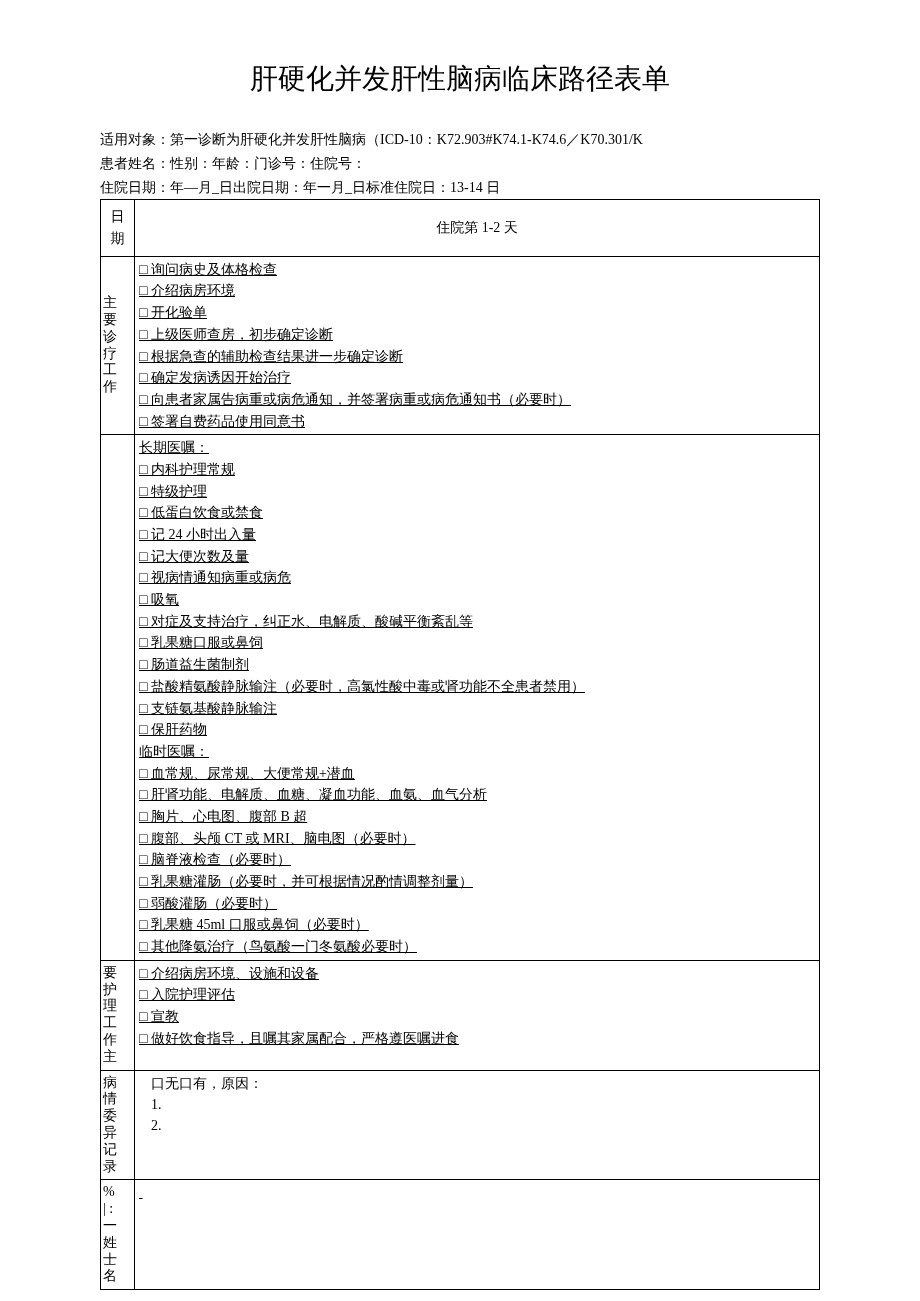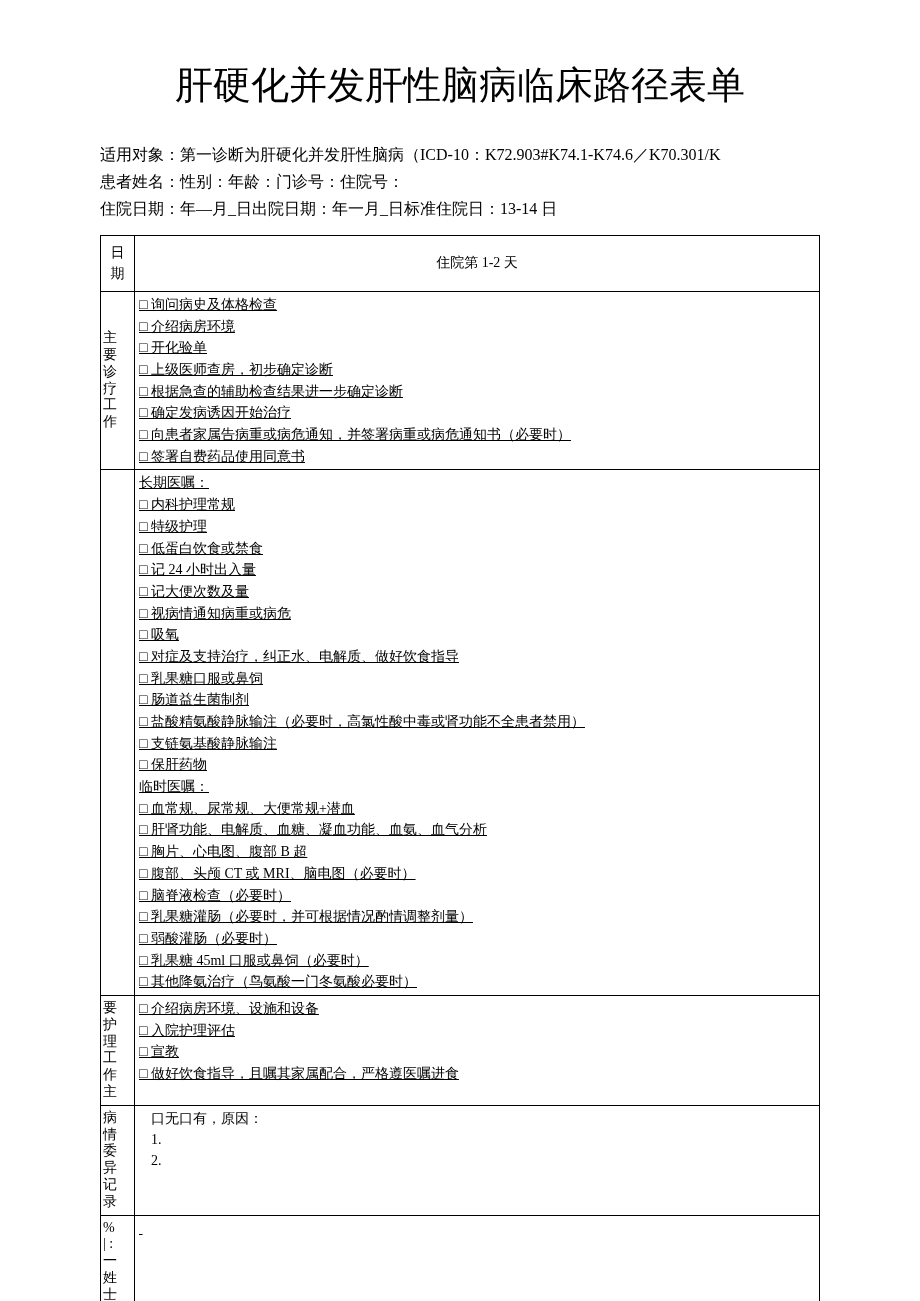--- a/index.html
+++ b/index.html
@@ -8,28 +8,27 @@
     background: #fff;
     color: #000;
     margin: 0;
     padding: 40px 100px;
     width: 920px;
     box-sizing: border-box;
   }
   h1 {
     font-family: "SimHei", "黑体", sans-serif;
     text-align: center;
-    font-size: 38px;
+    font-size: 28px;
     font-weight: normal;
     margin: 20px 0 30px 0;
   }
   .meta-lines {
-    font-size: 16px;
+    font-size: 14px;
     line-height: 1.7;
-    margin-bottom: 12px;
   }
   .indent {
     margin-left: 70px;
   }
   table {
     border-collapse: collapse;
     width: 100%;
     table-layout: fixed;
   }
   td, th {
@@ -128,21 +127,21 @@
     <td class="content-cell">
       <div class="sub-hdr">长期医嘱：</div>
       <ul class="check-list" id="long-orders-list">
             <li>内科护理常规</li>
             <li>特级护理</li>
             <li>低蛋白饮食或禁食</li>
             <li>记 24 小时出入量</li>
             <li>记大便次数及量</li>
             <li>视病情通知病重或病危</li>
             <li>吸氧</li>
-            <li>对症及支持治疗，纠正水、电解质、做好饮食指导</li>
+            <li>对症及支持治疗，纠正水、电解质、酸碱平衡紊乱等</li>
             <li>乳果糖口服或鼻饲</li>
             <li>肠道益生菌制剂</li>
             <li>盐酸精氨酸静脉输注（必要时，高氯性酸中毒或肾功能不全患者禁用）</li>
             <li>支链氨基酸静脉输注</li>
             <li>保肝药物</li>
           </ul>
       <div class="sub-hdr">临时医嘱：</div>
       <ul class="check-list" id="temp-orders-list">
             <li>血常规、尿常规、大便常规+潜血</li>
             <li>肝肾功能、电解质、血糖、凝血功能、血氨、血气分析</li>

